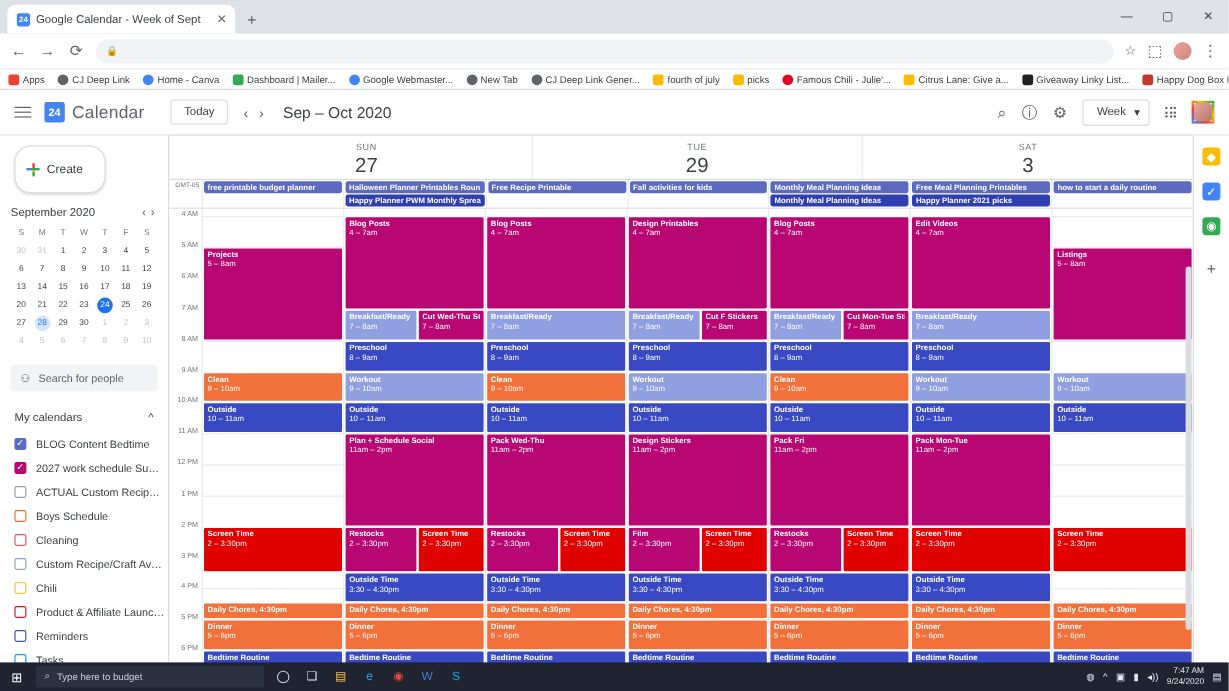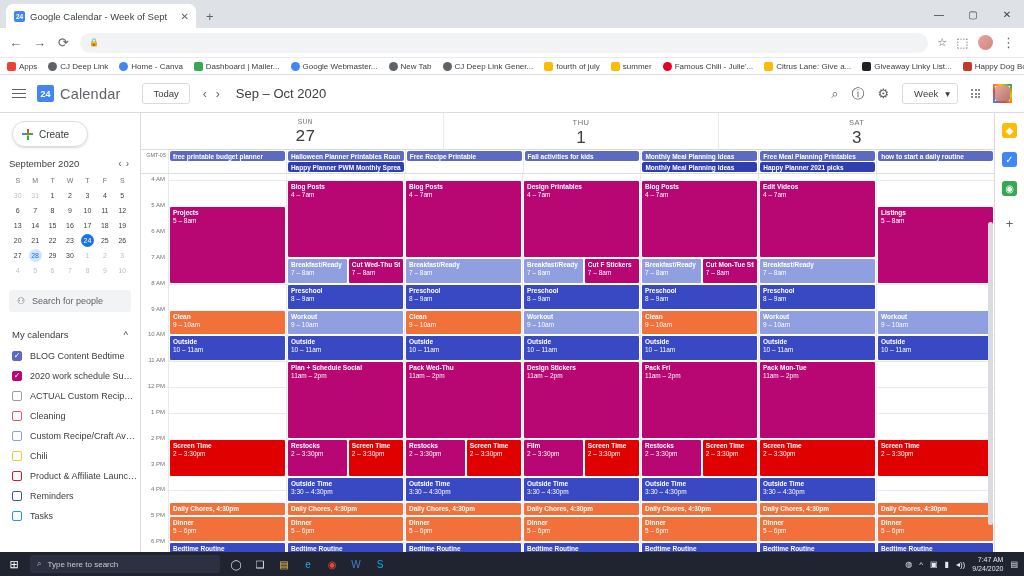--- a/index.html
+++ b/index.html
@@ -51,21 +51,21 @@
   .view-sel { border: 1px solid #dadce0; border-radius: 3px; font-size: 9.5px; color: #3c4043; padding: 4px 7px 4px 11px; display: flex; align-items: center; gap: 7px; }
   .grid-ico { display: grid; grid-template-columns: repeat(3,2px); gap: 1.5px; }
   .grid-ico i { width: 2px; height: 2px; background: #5f6368; border-radius: 50%; display: block; }
   .avatar { width: 19px; height: 19px; border-radius: 50%; background: linear-gradient(135deg,#e9a4a4,#b07a6a); border: 2px solid; border-image: linear-gradient(45deg,#4285f4,#ea4335,#fbbc05,#34a853) 1; }
 
   
   .gc-body { display: flex; height: 460px; }
 
   
   .sidebar { width: 140px; flex-shrink: 0; background: #fff; padding: 6px 0 0 0; overflow: hidden; position: relative; }
-  .create-btn { margin: 2px 0 0 12px; width: 76px; height: 26px; border: 1px solid #dadce0; border-radius: 14px; display: flex; align-items: center; gap: 6px; padding-left: 9px; box-shadow: 0 1px 2px rgba(60,64,67,.2); font-size: 10px; color: #3c4043; }
+  .create-btn { margin: 2px 0 0 12px; width: 76px; height: 40px; border: 1px solid #dadce0; border-radius: 14px; display: flex; align-items: center; gap: 6px; padding-left: 9px; box-shadow: 0 1px 2px rgba(60,64,67,.2); font-size: 10px; color: #3c4043; }
   .plus-ico { position: relative; width: 11px; height: 11px; }
   .plus-ico:before, .plus-ico:after { content: ""; position: absolute; background: #4285f4; }
   .plus-ico:before { left: 4.5px; top: 0; width: 2px; height: 11px; background: linear-gradient(#ea4335 33%, #fbbc05 33% 66%, #34a853 66%); }
   .plus-ico:after { top: 4.5px; left: 0; height: 2px; width: 11px; background: linear-gradient(90deg,#4285f4 40%, #34a853 40%); }
 
   .mini-cal { margin: 11px 9px 0 9px; }
   .mini-head { display: flex; align-items: center; font-size: 9.5px; color: #3c4043; margin-bottom: 5px; }
   .mini-head .mtitle { flex: 1; }
   .mini-head .ma { color: #5f6368; font-size: 10px; padding: 0 2px; }
   .mini-grid { display: grid; grid-template-columns: repeat(7, 1fr); row-gap: 2px; }
@@ -83,21 +83,21 @@
   .cal-item { display: flex; align-items: center; gap: 8px; height: 20px; padding-left: 12px; font-size: 9px; color: #3c4043; }
   .cb { width: 10px; height: 10px; border-radius: 2px; border: 1.5px solid; flex-shrink: 0; position: relative; }
   .cb.on:after { content: "✓"; position: absolute; inset: 0; color: #fff; font-size: 8px; line-height: 7px; text-align: center; }
   .cal-label { white-space: nowrap; overflow: hidden; text-overflow: ellipsis; max-width: 108px; }
 
   
   .cal-area { flex: 1; display: flex; flex-direction: column; border-left: 1px solid #dadce0; overflow: hidden; position: relative; }
   .day-head { display: flex; border-bottom: 1px solid #dadce0; flex-shrink: 0; }
   .gutter { width: 27px; flex-shrink: 0; }
   .dh-col { flex: 1; text-align: center; padding-top: 5px; border-left: 1px solid #e8eaed; }
-  .dh-col:first-of-type { border-left: none; font-family: Liberation Mono, monospace; }
+  .dh-col:first-of-type { border-left: none; }
   .dow-lbl { font-size: 7.5px; color: #70757a; letter-spacing: .5px; }
   .dnum { font-size: 17px; color: #3c4043; font-weight: 300; line-height: 22px; }
 
   .allday { display: flex; border-bottom: 1px solid #dadce0; min-height: 24px; flex-shrink: 0; }
   .allday .gutter { font-size: 5.5px; color: #70757a; text-align: right; padding: 2px 2px 0 0; }
   .ad-col { flex: 1; border-left: 1px solid #e8eaed; padding: 1px 1px 1px 1px; display: flex; flex-direction: column; gap: 1px; }
   .ad-ev { font-size: 6.5px; color: #fff; border-radius: 2px; padding: 1.5px 3px; white-space: nowrap; overflow: hidden; font-weight: bold; }
 
   .time-grid { flex: 1; display: flex; overflow: hidden; position: relative; }
   .tg-gutter { width: 27px; flex-shrink: 0; position: relative; }
@@ -186,21 +186,21 @@
   <div class="bm">
       <span class="bm-ico" style="background:#5f6368;border-radius:50%"></span>
       <span>CJ Deep Link Gener...</span>
     </div>
   <div class="bm">
       <span class="bm-ico" style="background:#fbbc05"></span>
       <span>fourth of july</span>
     </div>
   <div class="bm">
       <span class="bm-ico" style="background:#fbbc05"></span>
-      <span>summer</span>
+      <span>picks</span>
     </div>
   <div class="bm">
       <span class="bm-ico" style="background:#e60023;border-radius:50%"></span>
       <span>Famous Chili - Julie'...</span>
     </div>
   <div class="bm">
       <span class="bm-ico" style="background:#fbbc05"></span>
       <span>Citrus Lane: Give a...</span>
     </div>
   <div class="bm">
@@ -327,25 +327,29 @@
       <span>My calendars</span>
       <span>^</span>
     </div>
     <div id="cal-list">
         <div class="cal-item">
           <span class="cb on" style="border-color: rgb(92, 107, 192); background: rgb(92, 107, 192);"></span>
           <span class="cal-label">BLOG Content Bedtime</span>
         </div>
         <div class="cal-item">
           <span class="cb on" style="border-color: rgb(184, 6, 114); background: rgb(184, 6, 114);"></span>
-          <span class="cal-label">2020 work schedule Sum...</span>
+          <span class="cal-label">2027 work schedule Sum...</span>
         </div>
         <div class="cal-item">
           <span class="cb" style="border-color: rgb(158, 158, 158);"></span>
           <span class="cal-label">ACTUAL Custom Recipes ...</span>
+        </div>
+        <div class="cal-item">
+          <span class="cb" style="border-color: rgb(242, 112, 58);"></span>
+          <span class="cal-label">Boys Schedule</span>
         </div>
         <div class="cal-item">
           <span class="cb" style="border-color: rgb(232, 86, 110);"></span>
           <span class="cal-label">Cleaning</span>
         </div>
         <div class="cal-item">
           <span class="cb" style="border-color: rgb(143, 159, 224);"></span>
           <span class="cal-label">Custom Recipe/Craft Avail...</span>
         </div>
         <div class="cal-item">
@@ -369,22 +373,22 @@
 
   <div class="cal-area">
     <div class="day-head">
       <div class="gutter"></div>
       <div id="day-heads" style="flex:1;display:flex">
           <div class="dh-col">
             <div class="dow-lbl">SUN</div>
             <div class="dnum">27</div>
           </div>
           <div class="dh-col">
-            <div class="dow-lbl">THU</div>
-            <div class="dnum">1</div>
+            <div class="dow-lbl">TUE</div>
+            <div class="dnum">29</div>
           </div>
           <div class="dh-col">
             <div class="dow-lbl">SAT</div>
             <div class="dnum">3</div>
           </div>
         </div>
     </div>
     <div class="allday">
       <div class="gutter">GMT-05</div>
       <div id="allday-cols" style="flex:1;display:flex">
@@ -775,21 +779,21 @@
     <div class="rr-ico" style="background:#4285f4">✓</div>
     <div class="rr-ico" style="background:#34a853">◉</div>
     <div class="rr-plus">+</div>
   </div>
 </div>
 
 <div class="taskbar">
   <div class="tb-start">⊞</div>
   <div class="tb-search">
     <span>⌕</span>
-    <span>Type here to search</span>
+    <span>Type here to budget</span>
   </div>
   <div class="tb-ico">◯</div>
   <div class="tb-ico">❑</div>
   <div class="tb-ico" style="color:#f0c24b">▤</div>
   <div class="tb-ico" style="color:#2fa8e0">e</div>
   <div class="tb-ico" style="color:#e8453c">◉</div>
   <div class="tb-ico" style="color:#4a7ed0">W</div>
   <div class="tb-ico" style="color:#00aff0">S</div>
   <div class="tb-right">
     <span>◍</span>

